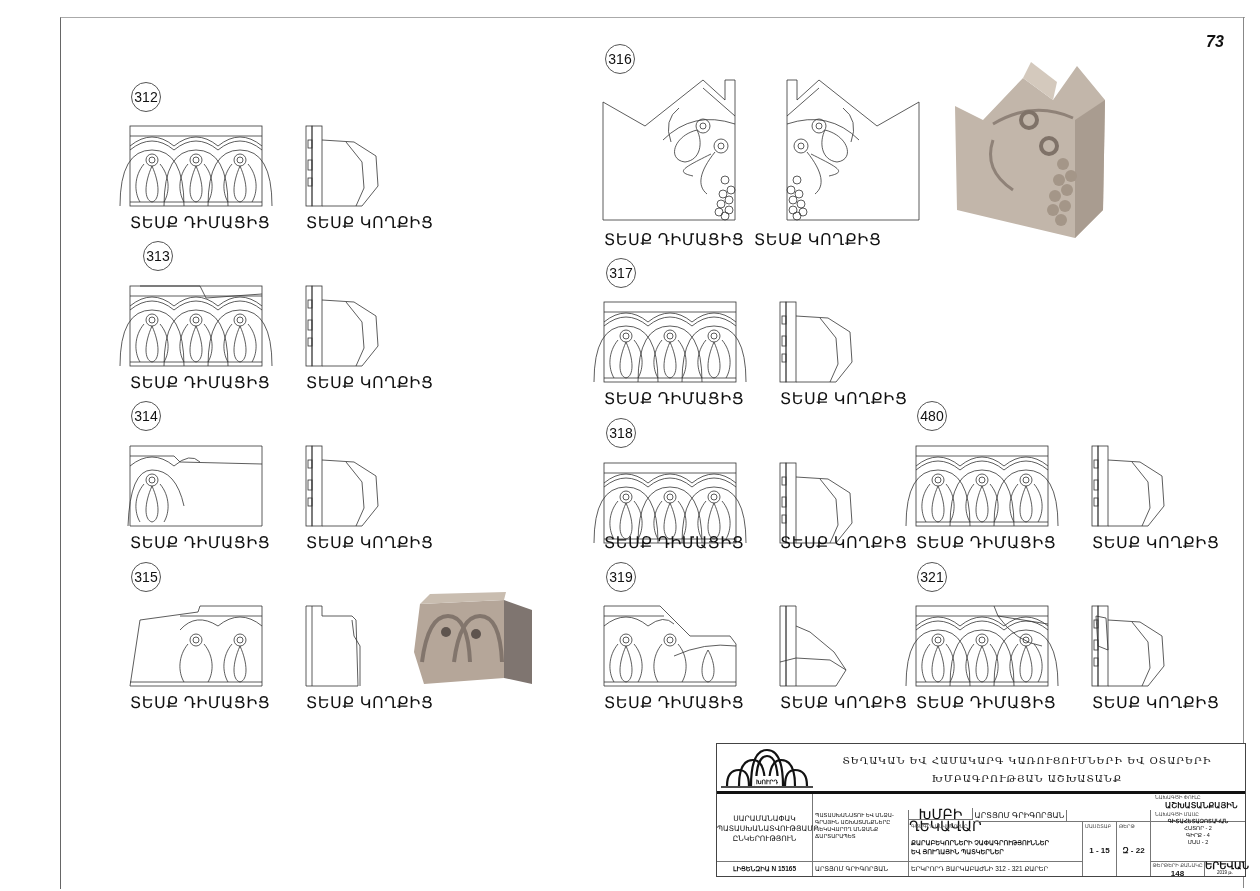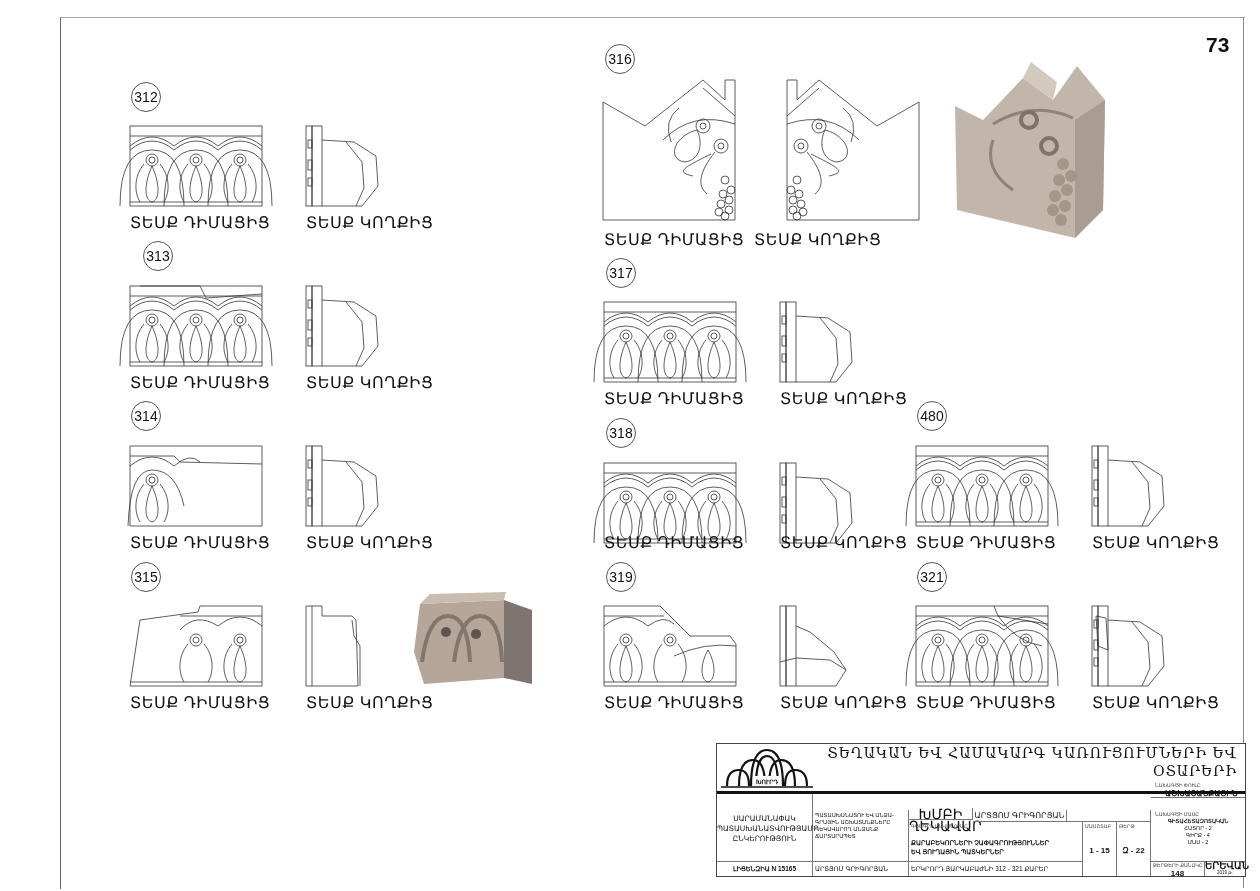--- a/index.html
+++ b/index.html
@@ -1,29 +1,29 @@
 <!DOCTYPE html>
 <html><head>
 <meta charset="utf-8">
 <style>
   html, body { margin:0; padding:0; background:#ffffff; }
   body { width:1260px; height:891px; position:relative; overflow:hidden; font-family:"Liberation Sans", sans-serif; color:#111; }
   .sheet { position:absolute; left:60px; top:17px; width:1184px; height:871px; border-left:1px solid #666; border-top:1px solid #aaa; }
   .sheet-right { position:absolute; left:1243px; top:17px; width:1px; height:871px; background:#888; }
-  .page-num { position:absolute; left:1206px; top:33px; font-weight:bold; font-size:21px; }
+  .page-num { position:absolute; left:1206px; top:33px; font-weight:bold; font-size:16px;font-style:italic; }
   .bubble { position:absolute; width:28px; height:28px; border:1px solid #555; border-radius:50%; font-size:14px; line-height:28px; text-align:center; background:#fff; }
   .caption { position:absolute; font-size:16px; letter-spacing:0.5px; white-space:nowrap; }
   svg.draw { position:absolute; overflow:visible; }
   svg.draw * { vector-effect:non-scaling-stroke; }
   .render { position:absolute; }
   
   .tb { position:absolute; left:716px; top:743px; width:528px; height:132px; border:1px solid #444; background:#fff; }
   .tb-head { position:absolute; left:0; top:0; width:528px; height:47px; border-bottom:3px solid #111; }
   .tb-logo { position:absolute; left:4px; top:2px; width:92px; height:42px; }
-  .tb-title { position:absolute; left:100px; top:0; width:420px; text-align:right; font-size:14px; line-height:18px; letter-spacing:1px; font-family:"DejaVu Serif", serif; }
+  .tb-title { position:absolute; left:100px; top:8px; width:420px; text-align:center; font-size:10px; line-height:18px; letter-spacing:1px; font-family:"DejaVu Serif", serif; }
   .cell { position:absolute; border-right:1px solid #777; border-bottom:1px solid #777; box-sizing:border-box; font-size:7px; }
   .tiny { font-size:5px; color:#444; display:block; line-height:7px; }
   .bold { font-weight:bold; font-size:8px; }
   .c { text-align:center; }
 </style>
 </head>
 <body>
 
 <div class="sheet"></div>
 <div class="sheet-right"></div>
@@ -306,20 +306,21 @@
           <path d="M48 40 Q48 14 60 14 Q74 14 74 40"></path>
         <path d="M6 40 Q6 24 18 24 Q28 24 28 40"></path>
           <path d="M64 40 Q64 24 74 24 Q86 24 86 40"></path>
       </g>
       <line x1="0" y1="41" x2="92" y2="41" stroke="#111" stroke-width="1.5"></line>
       <rect x="34" y="30" width="24" height="10" fill="#fff"></rect>
       <text x="46" y="38" font-size="6" text-anchor="middle" font-family="Liberation Sans, sans-serif" font-weight="bold">ԽՈՒՐԴ</text>
     </svg>
     <div class="tb-title">
       <div>ՏԵՂԱԿԱՆ ԵՎ ՀԱՄԱԿԱՐԳ ԿԱՌՈՒՑՈՒՄՆԵՐԻ ԵՎ ՕՏԱՐԵՐԻ</div>
+      <div>ԽՄԲԱԳՐՈՒԹՅԱՆ ԱՇԽԱՏԱՆՔ</div>
     </div>
   </div>
 
   <div class="cell c" style="left:0;top:50px;width:96px;height:68px;padding-top:20px;font-size:7.5px;line-height:10px">ՍԱՐԱՄԱՆԱՓԱԿ ՊԱՏԱՍԽԱՆԱՏՎՈՒԹՅԱՄԲ ԸՆԿԵՐՈՒԹՅՈՒՆ</div>
   <div class="cell c bold" style="left:0;top:118px;width:96px;height:14px;font-size:6.5px;line-height:14px;border-bottom:none">ԼԻՑԵՆԶԻԱ N 15165</div>
 
   <div class="cell" style="left:96px;top:66px;width:96px;height:52px;padding:2px;font-size:5.5px;line-height:7px">ՊԱՏԱՍԽԱՆԱՏՈՒ ԵՎ ԱՆՁԱ-ԳՐԱՅԻՆ ԱՇԽԱՏԱՆՔՆԵՐԸ ՂԵԿԱՎԱՐՈՂ ԱՆՁԱՆՔ ՃԱՐՏԱՐԱՊԵՏ</div>
   <div class="cell" style="left:96px;top:118px;width:96px;height:14px;font-size:6.5px;line-height:14px;padding-left:2px;border-bottom:none">ԱՐՏՅՈՄ ԳՐԻԳՈՐՅԱՆ</div>
 
   <div class="cell c" style="left:192px;top:64px;width:64px;height:12px;font-size:14px;line-height:12px">ԽՄԲԻ ՂԵԿԱՎԱՐ</div>
@@ -335,21 +336,21 @@
 
   <div class="cell" style="left:366px;top:78px;width:34px;height:54px;padding:1px 2px;border-bottom:none">
     <span class="tiny">ՄԱՍՇՏԱԲ</span>
     <div class="bold c" style="margin-top:16px">1 - 15</div>
   </div>
   <div class="cell" style="left:400px;top:78px;width:34px;height:54px;padding:1px 2px;border-bottom:none">
     <span class="tiny">ԹԵՐԹ</span>
     <div class="bold c" style="margin-top:16px">Զ - 22</div>
   </div>
 
-  <div class="cell" style="left:434px;top:38px;width:94px;height:16px;padding-left:4px;border-right:none">
+  <div class="cell" style="left:434px;top:50px;width:94px;height:28px;padding-left:4px;border-right:none">
     <span class="tiny">ՆԱԽԱԳԾԻ ՓՈՒԼԸ</span>
     <span class="bold" style="padding-left:10px">ԱՇԽԱՏԱՆՔԱՅԻՆ</span>
   </div>
   <div class="cell c" style="left:434px;top:66px;width:94px;height:52px;padding-top:1px;border-right:none;font-size:5.5px;line-height:7px">
     <span class="tiny" style="text-align:left;padding-left:4px">ՆԱԽԱԳԾԻ ՄԱՍԸ</span>
     <div style="font-weight:bold">ԳԻՏԱՀԵՏԱԶՈՏԱԿԱՆ</div>
     <div>ՀԱՏՈՐ - 2</div>
     <div>ԳԻՐՔ - 4</div>
     <div>ՄԱՍ - 2</div>
   </div>

